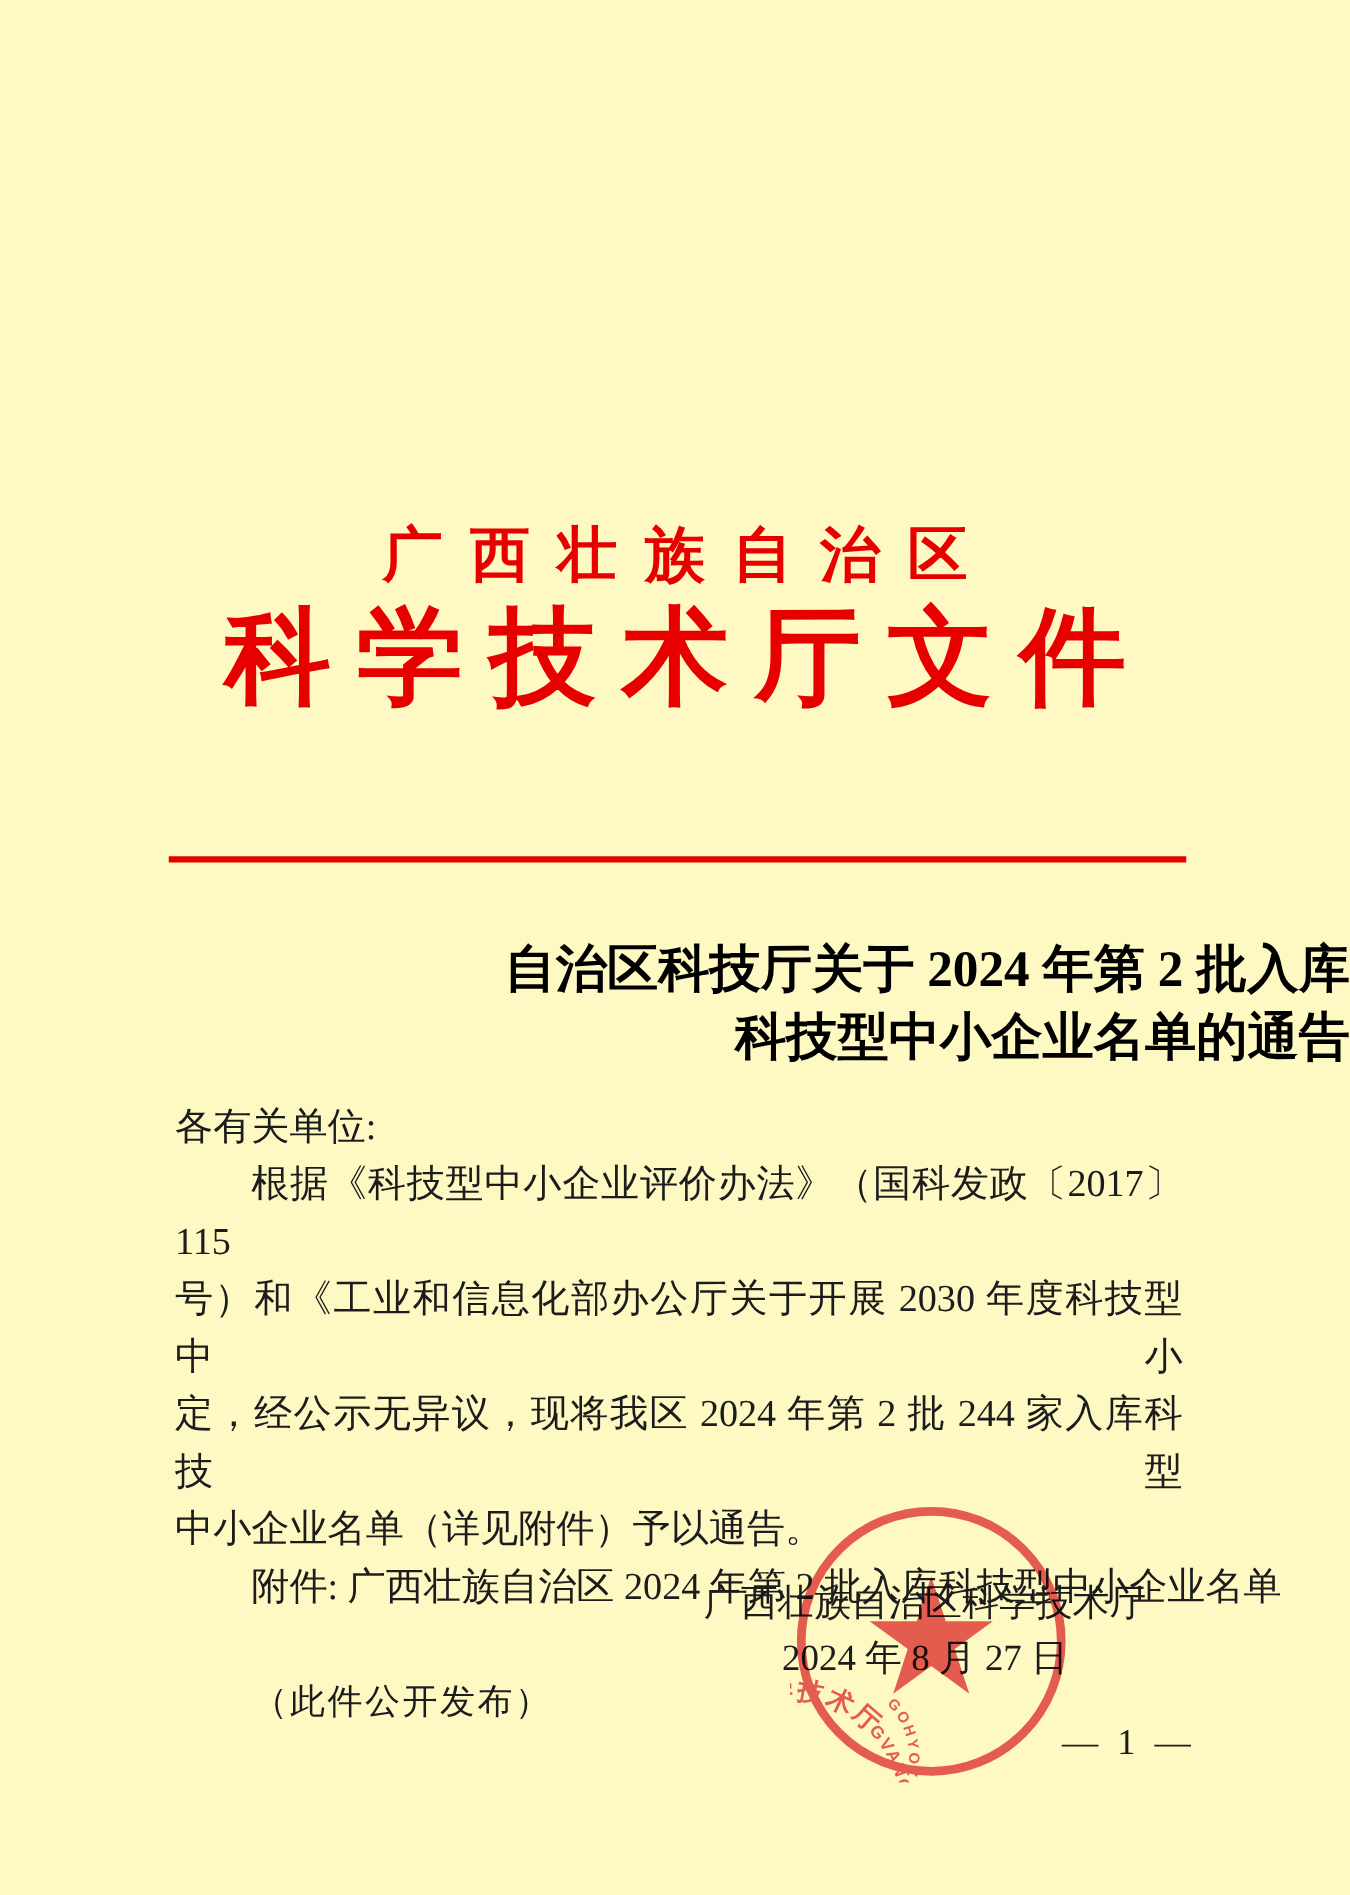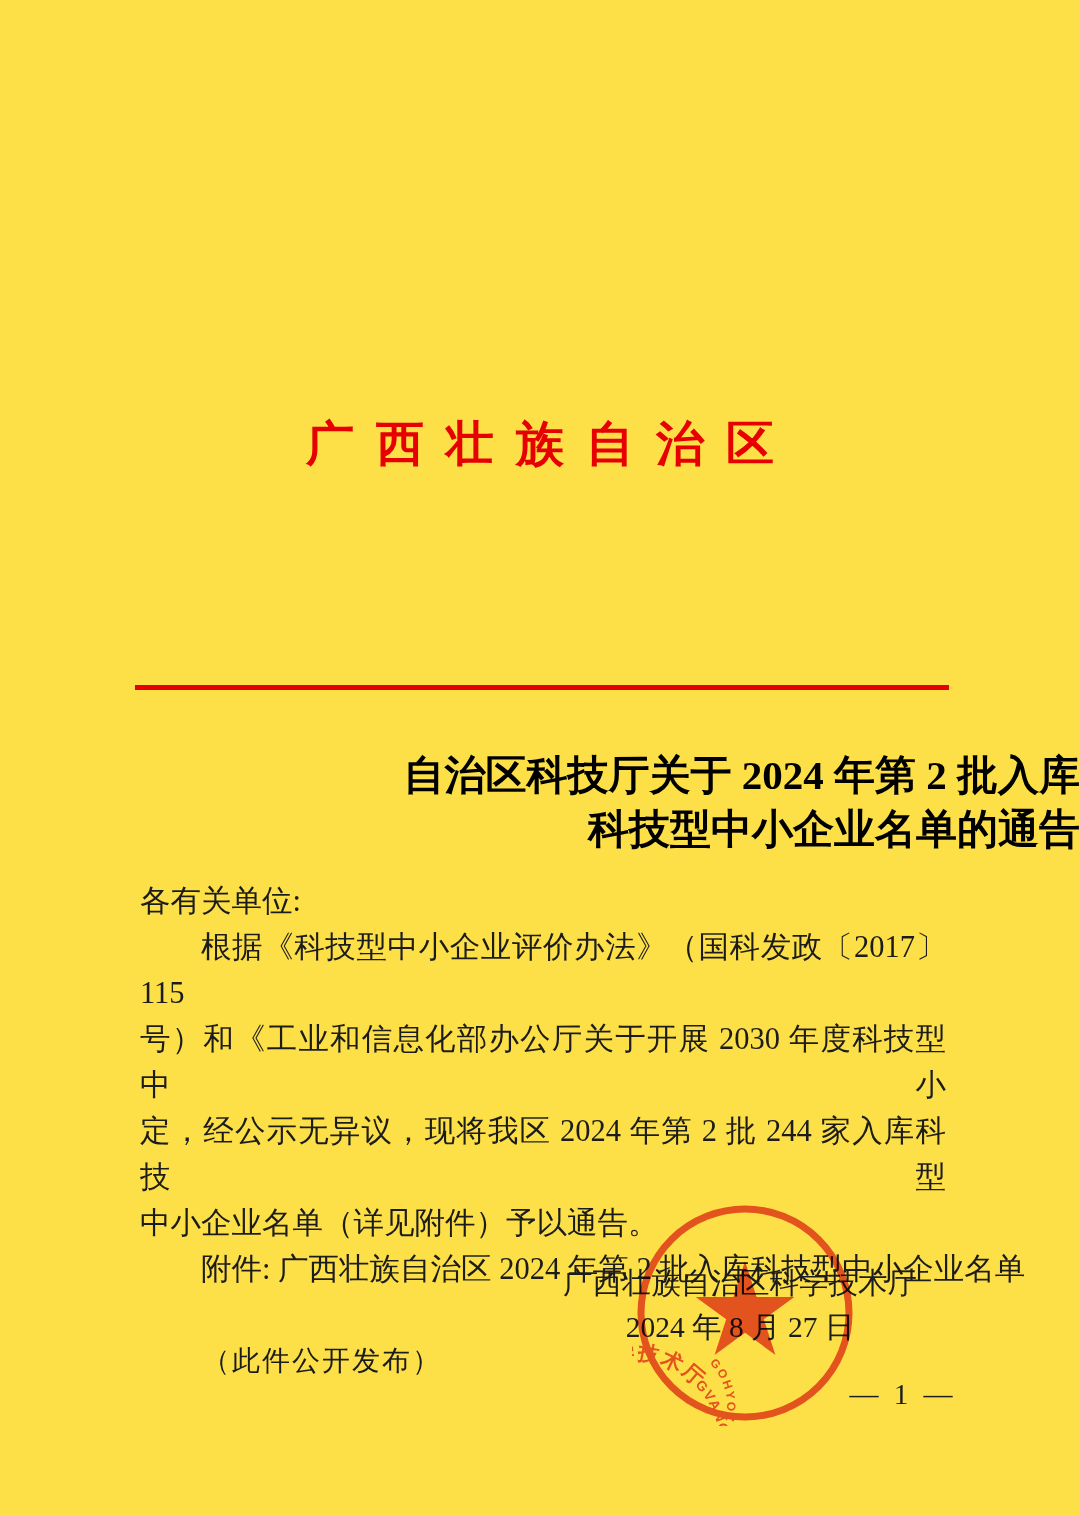--- a/index.html
+++ b/index.html
@@ -1,19 +1,19 @@
 <!DOCTYPE html>
 <html><head>
 <meta charset="utf-8">
 <style>
   html,body{margin:0;padding:0;background:#ffffff;}
   .page{
     position:relative;
     width:1080px;height:1516px;
-    background:#fde047;
+    background:#fef9c3;
     overflow:hidden;
     font-family:"Liberation Serif","DejaVu Serif",serif;
     color:#1c1c1c;
   }
   
   .header-region{
     position:absolute;top:412px;left:0;width:100%;
     text-align:center;
     font-size:48px;font-weight:700;
     letter-spacing:22px;padding-left:22px;box-sizing:border-box;
@@ -83,20 +83,21 @@
   .seal .cjk{font-family:"Liberation Serif","DejaVu Serif",serif;font-size:21px;font-weight:700;letter-spacing:2px;}
   .seal .inner-latin{font-family:"Liberation Sans","DejaVu Sans",sans-serif;font-size:12px;font-weight:700;letter-spacing:2px;}
   .seal .star{fill:#e2484f;}
 </style>
 </head>
 <body>
 
 <div class="page">
 
   <div class="header-region">广西壮族自治区</div>
+  <div class="header-dept">科学技术厅文件</div>
 
   <div class="red-rule"></div>
 
   <div class="title">
     <div>自治区科技厅关于 2024 年第 2 批入库</div>
     <div>科技型中小企业名单的通告</div>
   </div>
 
   <div class="body-text">
     <div class="body-line">各有关单位:</div>

